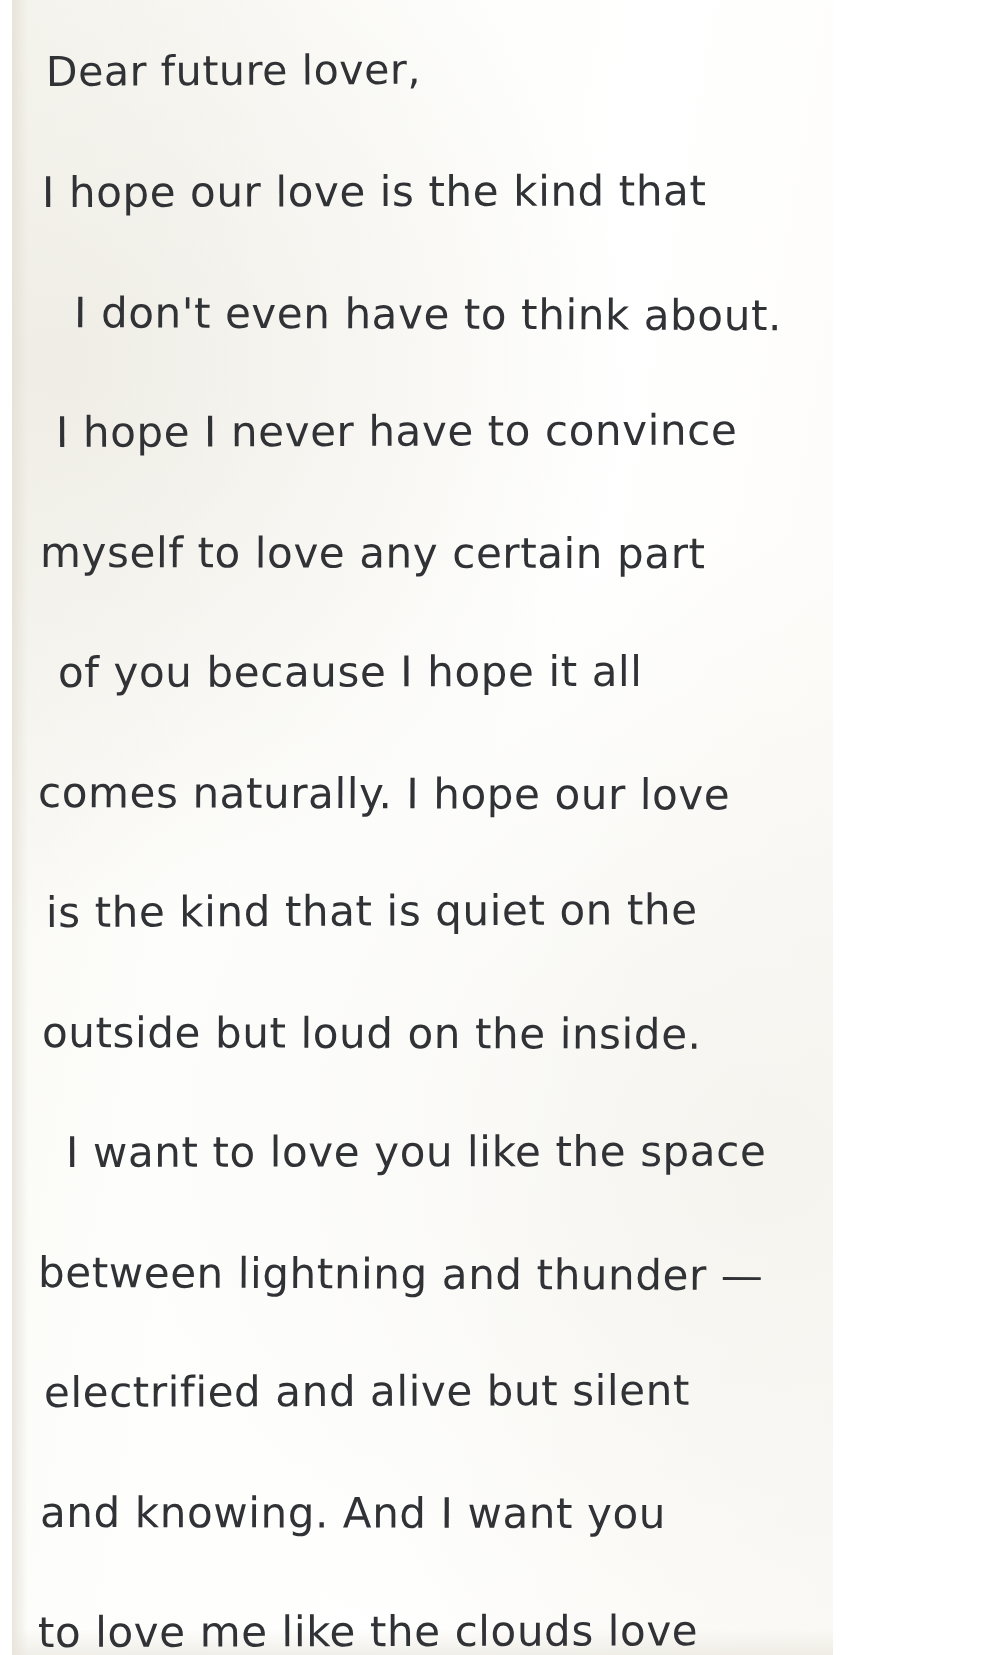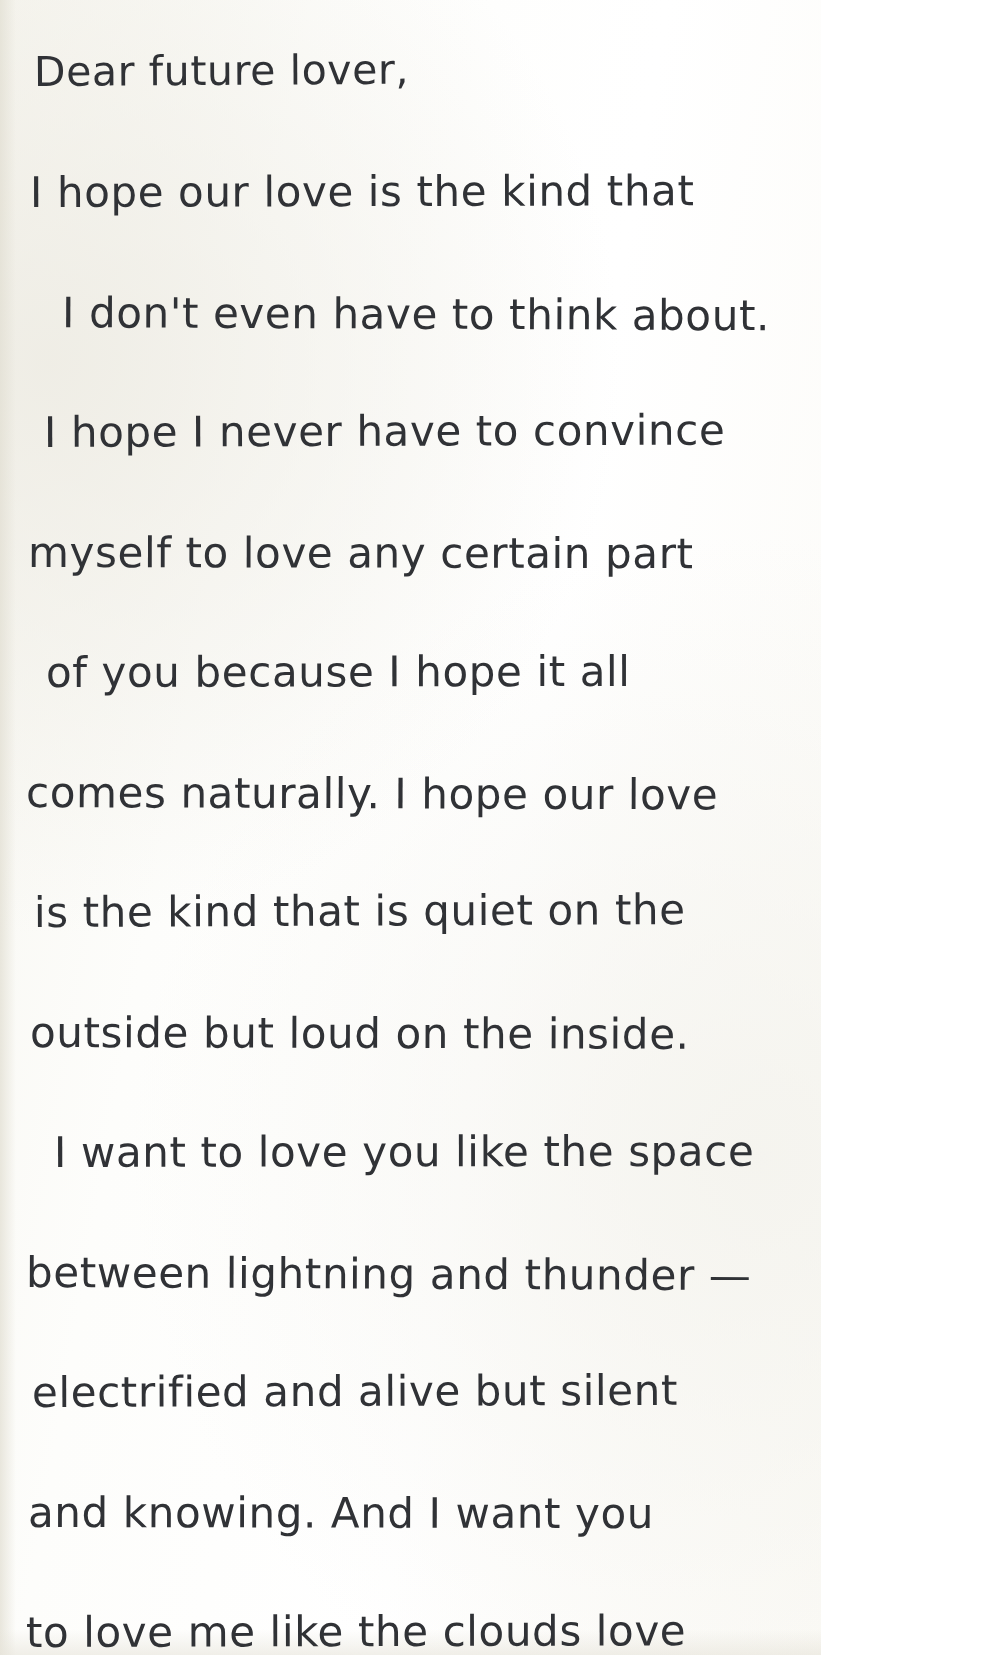--- a/index.html
+++ b/index.html
@@ -18,20 +18,21 @@
     position: relative;
     width: 821px;
     height: 1655px;
     background: #fbfbf8;
     background-image:
       radial-gradient(circle at 6% 22%, rgba(238,236,228,0.9) 0%, rgba(251,251,248,0) 38%),
       radial-gradient(circle at 92% 70%, rgba(243,242,236,0.8) 0%, rgba(251,251,248,0) 45%),
       linear-gradient(100deg, #f7f6f0 0%, #fdfdfb 28%, #ffffff 60%, #fbfaf6 100%);
     box-sizing: border-box;
     padding: 14px 30px 20px 26px;
+    margin-left: 12px;
   }
 
   
   #page-edge-left {
     position: absolute;
     top: 0; left: 0;
     width: 16px; height: 100%;
     background: linear-gradient(to right, rgba(226,223,211,0.75), rgba(255,255,255,0));
     pointer-events: none;
   }

